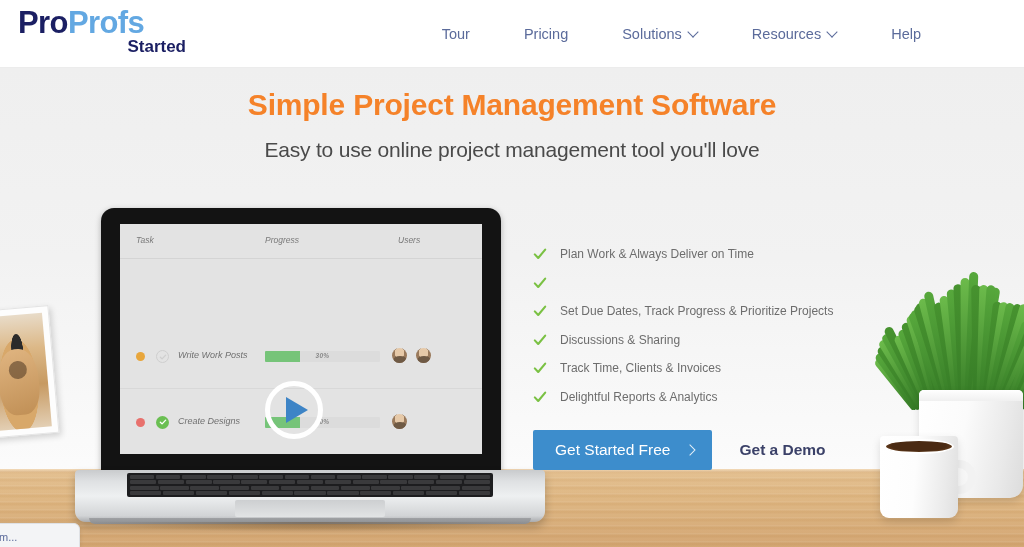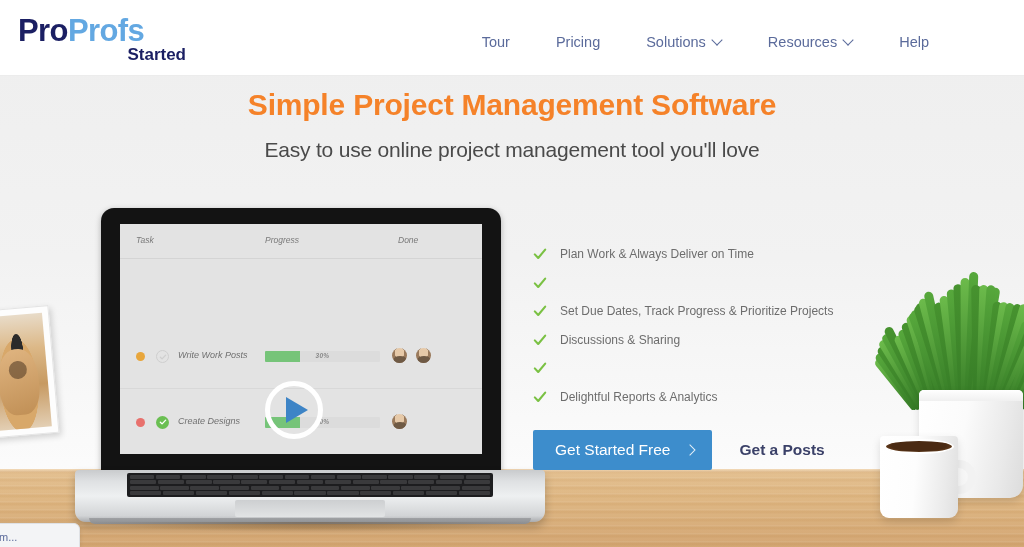--- a/index.html
+++ b/index.html
@@ -8,37 +8,36 @@
     font-family:"Liberation Sans", sans-serif;
     background:#ffffff;
     -webkit-font-smoothing:antialiased;
   }
 
   
   #header {
     position:absolute; left:0; top:0; width:1024px; height:68px;
     background:#ffffff; z-index:40;
     border-bottom:1px solid #ececec;
-    margin-top:8px;
   }
   #logo { position:absolute; left:18px; top:7px; width:170px; height:55px; }
   #logo-main {
     font-size:31px; font-weight:bold; letter-spacing:-0.6px; line-height:32px;
     white-space:nowrap;
   }
   #logo-main .lp { color:#1b1f63; }
   #logo-main .lf { color:#63a8e2; }
   #logo-sub {
     text-align:right; font-size:17px; font-weight:bold; color:#1b1f63;
     line-height:18px; padding-right:2px; margin-top:-1px;
   }
 
   #nav {
-    position:absolute; right:76px; top:0; height:68px;
-    display:flex; align-items:center; gap:8px;justify-content:flex-end;
+    position:absolute; right:84px; top:0; height:68px;
+    display:flex; align-items:center; gap:16px;justify-content:flex-end;
   }
   .nav-item {
     display:flex; align-items:center; gap:7px;
     font-size:14.5px; color:#5b6b9b; cursor:pointer;
     padding:6px 19px; white-space:nowrap;
   }
   .chev {
     width:9px; height:9px; display:inline-block; position:relative; top:-2px;
   }
   .chev::after {
@@ -408,21 +407,21 @@
     </div>
   </div>
 
   <div id="laptop">
     <div id="lid">
       <div id="screen">
 
         <div class="tbl-head">
           <div class="th th-task">Task</div>
           <div class="th th-prog">Progress</div>
-          <div class="th th-user">Done</div>
+          <div class="th th-user">Users</div>
         </div>
 
 
         <div class="trow" style="top:100px">
           <div class="dot" style="background:#e8a63c"></div>
           <div class="ckc" style="background:transparent;border:1px solid #cfcfcf">
             <svg viewBox="0 0 12 12">
                 <path d="M2 6.3 L4.6 8.8 L10 3.2" fill="none" stroke="#cfcfcf" stroke-width="2" stroke-linecap="round" stroke-linejoin="round"></path>
               </svg>
           </div>
@@ -559,36 +558,37 @@
           </svg>
       </span>
       <span class="feat-txt">Discussions &amp; Sharing</span>
     </div>
     <div class="feat">
       <span class="feat-check">
         <svg viewBox="0 0 14 14">
             <path d="M1.8 7.4 L5.2 11 L12.2 2.6" fill="none" stroke="#7ac143" stroke-width="2.1" stroke-linecap="round" stroke-linejoin="round"></path>
           </svg>
       </span>
+      <span class="feat-txt">Track Time, Clients &amp; Invoices</span>
     </div>
     <div class="feat">
       <span class="feat-check">
         <svg viewBox="0 0 14 14">
             <path d="M1.8 7.4 L5.2 11 L12.2 2.6" fill="none" stroke="#7ac143" stroke-width="2.1" stroke-linecap="round" stroke-linejoin="round"></path>
           </svg>
       </span>
       <span class="feat-txt">Delightful Reports &amp; Analytics</span>
     </div>
   </div>
 
   <div id="cta">
     <button id="btn-start">
       <span>Get Started Free</span>
       <span class="arw"></span>
     </button>
-    <a id="link-demo">Get a Posts</a>
+    <a id="link-demo">Get a Demo</a>
   </div>
 
   <div id="chat-widget">
     <span>m...</span>
   </div>
 
 </div>
 
 </body></html>

